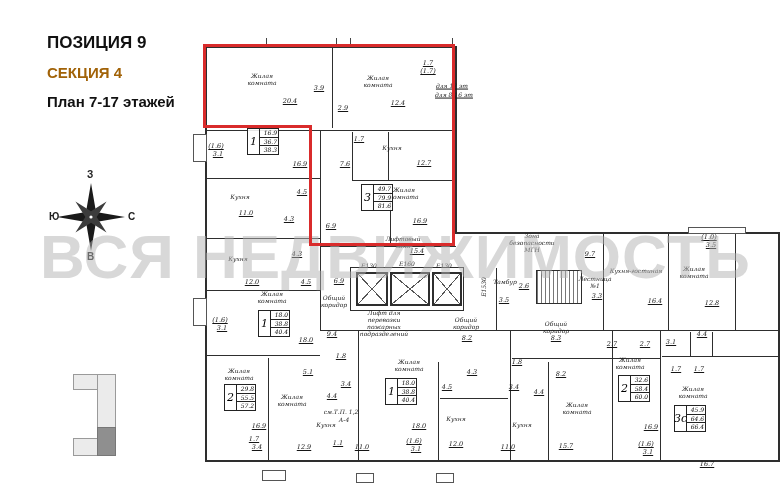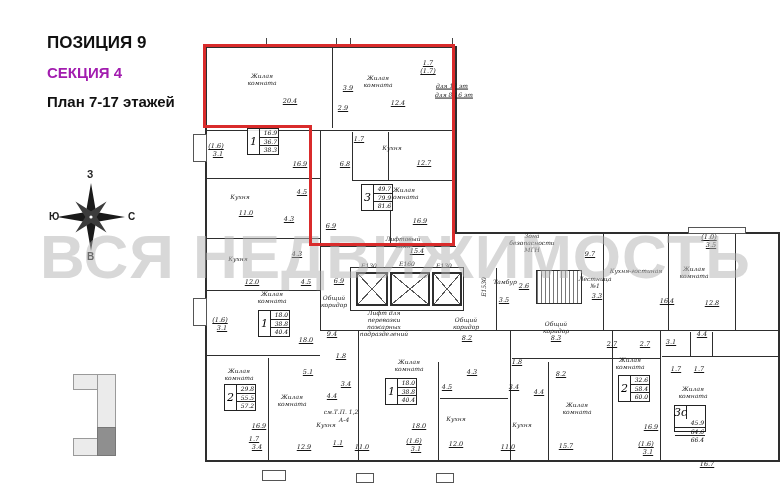--- a/index.html
+++ b/index.html
@@ -1,20 +1,20 @@
 <!DOCTYPE html>
 <html><head>
 <meta charset="utf-8">
 <style>
   html,body{margin:0;padding:0;}
   body{width:784px;height:500px;position:relative;background:#fff;overflow:hidden;
        font-family:"Liberation Sans",sans-serif;}
   .hdr{position:absolute;left:47px;white-space:nowrap;z-index:7;font-weight:bold;}
   .hdr1{top:33px;font-size:17px;color:#111;}
-  .hdr2{top:64px;font-size:15px;color:#a21caf;}
+  .hdr2{top:64px;font-size:15px;color:#a16207;}
   .hdr3{top:93px;font-size:15px;color:#111;}
   #plan{position:absolute;left:0;top:0;width:784px;height:500px;}
   .wall{position:absolute;background:#2e2e2e;z-index:2;}
   .outline-box{position:absolute;border:1px solid #2e2e2e;z-index:1;}
   .balcony{position:absolute;border:1px solid #555;background:#fff;z-index:2;}
   .tick{position:absolute;background:#444;z-index:2;}
   .stairs{position:absolute;border:1px solid #2e2e2e;z-index:2;
     background:repeating-linear-gradient(90deg,#777 0,#777 1px,transparent 1px,transparent 4px);}
   .shaft{position:absolute;border:2px solid #2e2e2e;z-index:2;background:
     linear-gradient(to top right,transparent calc(50% - .5px),#555 calc(50% - .5px),#555 calc(50% + .5px),transparent calc(50% + .5px)),
@@ -167,26 +167,26 @@
     <div class="rlabel" style="left: 630px; top: 364px; transform: translate(-50%, -50%);">Жилая
 комната</div>
     <div class="rlabel" style="left: 693px; top: 393px; transform: translate(-50%, -50%);">Жилая
 комната</div>
     <div class="rlabel" style="left: 452px; top: 86px; transform: translate(-50%, -50%); text-decoration: underline;">для 17 эт</div>
     <div class="rlabel" style="left: 454px; top: 95px; transform: translate(-50%, -50%); text-decoration: underline;">для 8-16 эт</div>
     <div class="rlabel" style="left: 484px; top: 287px; transform: translate(-50%, -50%) rotate(-90deg);">Е1530</div>
     <div class="rlabel" style="left: 341px; top: 412px; transform: translate(-50%, -50%);">см.Т.П. 1,2</div>
     <div class="rlabel" style="left: 344px; top: 420px; transform: translate(-50%, -50%);">А-4</div>
     <div class="num" style="left: 290px; top: 101px;">20.4</div>
-    <div class="num" style="left: 319px; top: 88px; margin-left: 29px;">3.9</div>
+    <div class="num" style="left: 319px; top: 88px;">3.9</div>
     <div class="num" style="left: 343px; top: 108px;">2.9</div>
     <div class="num" style="left: 398px; top: 103px;">12.4</div>
     <div class="num" style="left: 359px; top: 139px;">1.7</div>
     <div class="num" style="left: 424px; top: 163px; font-style: italic;">12.7</div>
-    <div class="num" style="left: 345px; top: 164px;">6.8</div>
+    <div class="num" style="left: 345px; top: 164px;">7.6</div>
     <div class="num" style="left: 300px; top: 164px;">16.9</div>
     <div class="num" style="left: 428px; top: 63px;">1.7</div>
     <div class="num" style="left: 428px; top: 71px;">(1.7)</div>
     <div class="num" style="left: 216px; top: 146px;">(1.6)</div>
     <div class="num" style="left: 218px; top: 154px;">3.1</div>
     <div class="num" style="left: 302px; top: 192px;">4.5</div>
     <div class="num" style="left: 246px; top: 213px;">11.0</div>
     <div class="num" style="left: 289px; top: 219px;">4.3</div>
     <div class="num" style="left: 331px; top: 226px;">6.9</div>
     <div class="num" style="left: 420px; top: 221px;">16.9</div>
@@ -199,21 +199,21 @@
     <div class="num" style="left: 306px; top: 340px;">18.0</div>
     <div class="num" style="left: 332px; top: 334px;">9.4</div>
     <div class="num" style="left: 417px; top: 251px;">15.4</div>
     <div class="num" style="left: 524px; top: 286px;">2.6</div>
     <div class="num" style="left: 504px; top: 300px;">3.5</div>
     <div class="num" style="left: 590px; top: 254px;">9.7</div>
     <div class="num" style="left: 597px; top: 296px;">3.3</div>
     <div class="num" style="left: 467px; top: 338px;">8.2</div>
     <div class="num" style="left: 556px; top: 338px;">8.3</div>
     <div class="num" style="left: 612px; top: 344px;">2.7</div>
-    <div class="num" style="left: 655px; top: 301px; margin-left: 12px;">16.4</div>
+    <div class="num" style="left: 655px; top: 301px;">16.4</div>
     <div class="num" style="left: 712px; top: 303px;">12.8</div>
     <div class="num" style="left: 709px; top: 237px;">(1.0)</div>
     <div class="num" style="left: 711px; top: 245px;">3.5</div>
     <div class="num" style="left: 702px; top: 334px;">4.4</div>
     <div class="num" style="left: 645px; top: 344px;">2.7</div>
     <div class="num" style="left: 671px; top: 342px;">3.1</div>
     <div class="num" style="left: 308px; top: 372px;">5.1</div>
     <div class="num" style="left: 259px; top: 426px;">16.9</div>
     <div class="num" style="left: 254px; top: 439px;">1.7</div>
     <div class="num" style="left: 257px; top: 447px;">3.4</div>
@@ -285,21 +285,21 @@
       </div>
     </div>
     <div class="apt" style="left: 618px; top: 375px;">
       <div class="rn">2</div>
       <div class="vals">
         <div>32.6</div>
         <div>58.4</div>
         <div>60.0</div>
       </div>
     </div>
-    <div class="apt" style="left: 674px; top: 405px; flex-direction: column;">
+    <div class="apt" style="left: 674px; top: 405px;">
       <div class="rn">3с</div>
       <div class="vals">
         <div>45.9</div>
         <div>64.6</div>
         <div>66.4</div>
       </div>
     </div>
     <div class="red-seg" style="background: rgb(217, 43, 43); left: 203px; top: 44px; width: 252px; height: 3px;"></div>
     <div class="red-seg" style="background: rgb(217, 43, 43); left: 452px; top: 44px; width: 3px; height: 202px;"></div>
     <div class="red-seg" style="background: rgb(217, 43, 43); left: 309px; top: 243px; width: 146px; height: 3px;"></div>

